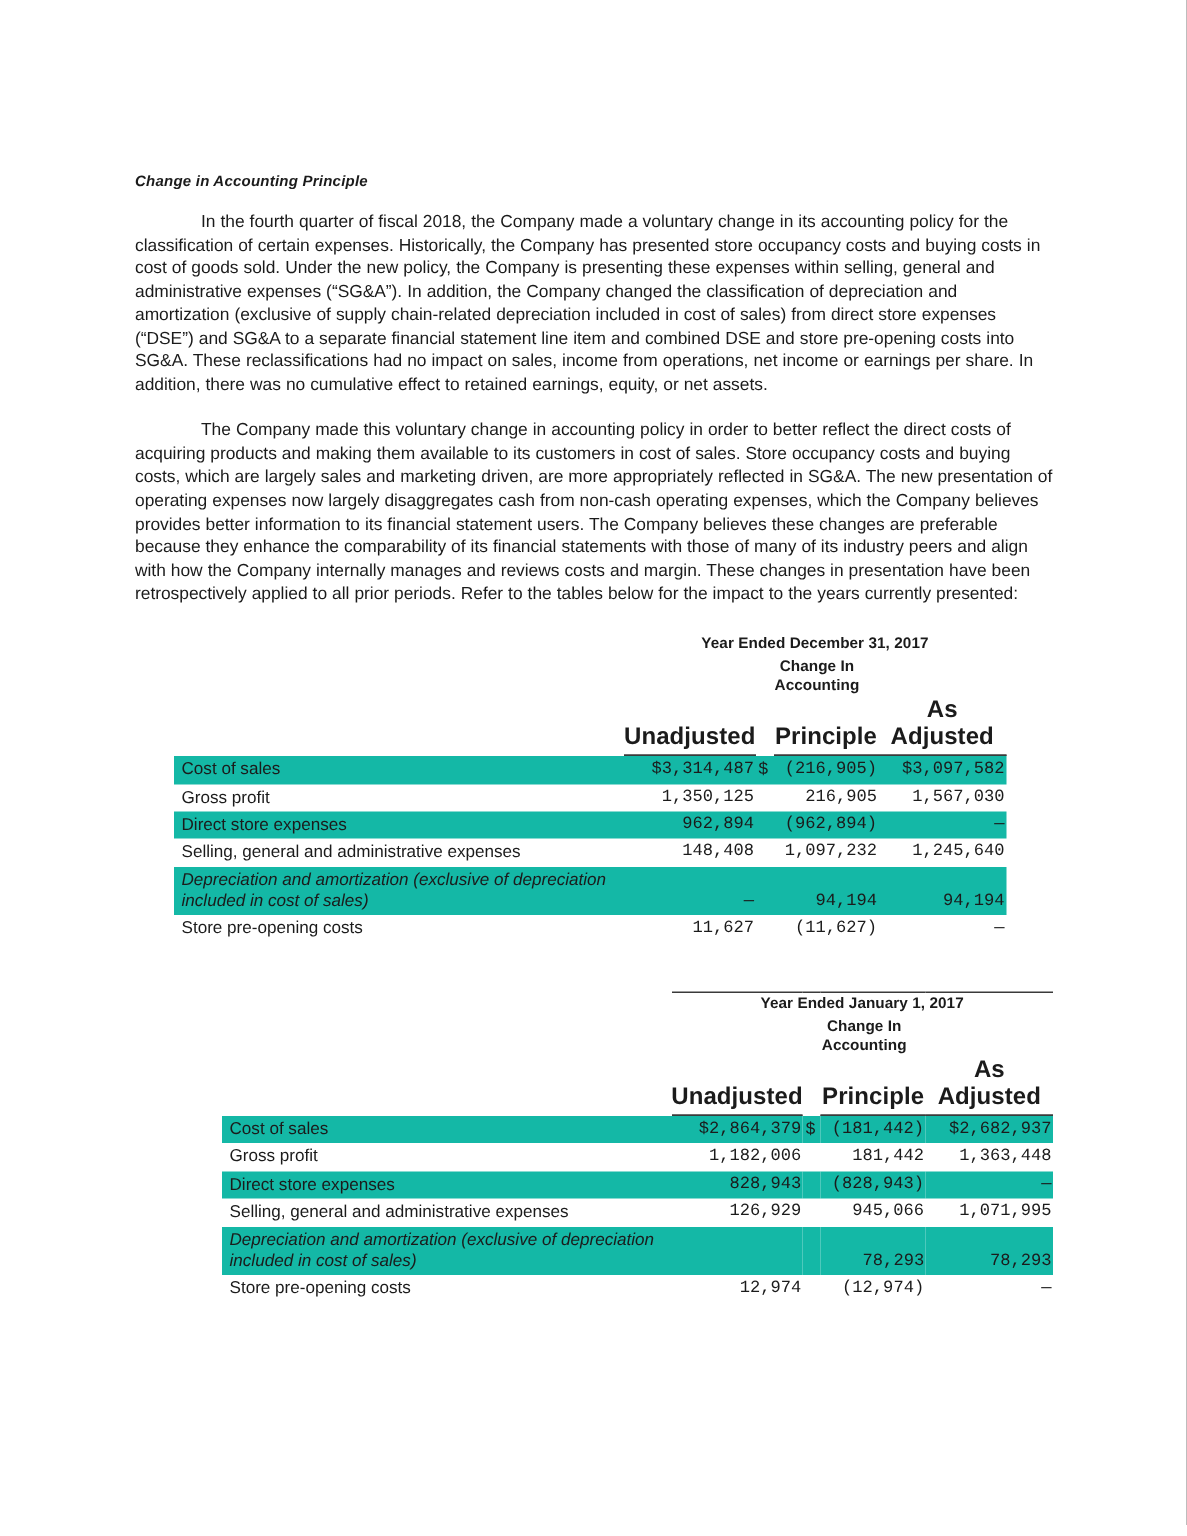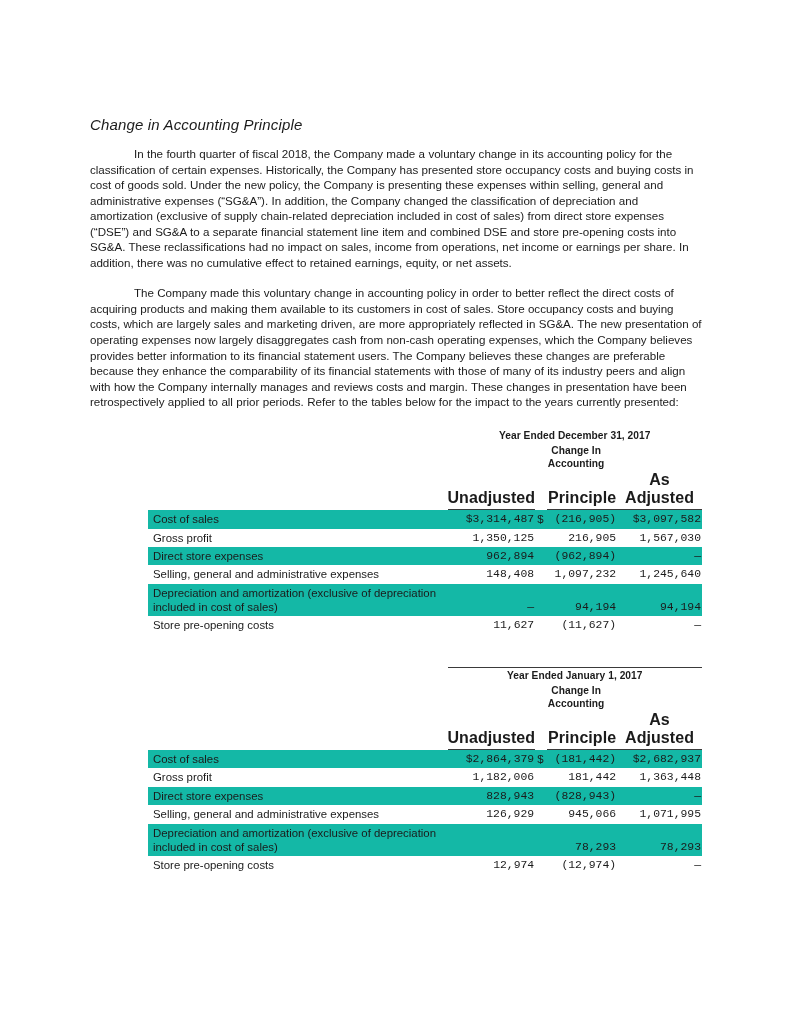--- a/index.html
+++ b/index.html
@@ -19,22 +19,22 @@
     box-sizing: border-box;
   }
   .content {
     position: absolute;
     left: 90px;
     top: 116px;
     width: 612px;
   }
 
   .section-heading {
-    font-size: 15px;
-    font-weight: normal;
+    font-size: 10px;
+    font-weight: bold;
     font-style: italic;
     letter-spacing: 0.15px;
     margin: 0 0 13px 0;
   }
 
   p.body-text {
     font-size: 11.6px;
     line-height: 15.55px;
     margin: 0 0 15px 0;
     text-align: left;
@@ -111,20 +111,21 @@
   .data-row td.sym {
     text-align: left;
     white-space: nowrap;
     padding-left: 2px;
   }
   .data-row.shaded td { background: #14b8a6; }
 
   .two-line td.label {
     line-height: 14.2px;
     white-space: normal;
+    font-style: italic;
   }
   .two-line td { vertical-align: bottom; }
 
   .gap { height: 32px; }
 
   .page-number {
     position: absolute;
     left: 0;
     right: 0;
     top: 958px;
@@ -138,21 +139,21 @@
 <div class="page">
 
   <div class="content">
 
     <div class="section-heading">Change in Accounting Principle</div>
 
     <p class="body-text">In the fourth quarter of fiscal 2018, the Company made a voluntary change in its accounting policy for the classification of certain expenses.  Historically, the Company has presented store occupancy costs and buying costs in cost of goods sold.  Under the new policy, the Company is presenting these expenses within selling, general and administrative expenses (“SG&amp;A”). In addition, the Company changed the classification of depreciation and amortization (exclusive of supply chain-related depreciation included in cost of sales) from direct store expenses (“DSE”) and SG&amp;A to a separate financial statement line item and combined DSE and store pre-opening costs into SG&amp;A. These reclassifications had no impact on sales, income from operations, net income or earnings per share.  In addition, there was no cumulative effect to retained earnings, equity, or net assets.</p>
 
     <p class="body-text">The Company made this voluntary change in accounting policy in order to better reflect the direct costs of acquiring products and making them available to its customers in cost of sales. Store occupancy costs and buying costs, which are largely sales and marketing driven, are more appropriately reflected in SG&amp;A. The new presentation of operating expenses now largely disaggregates cash from non-cash operating expenses, which the Company believes provides better information to its financial statement users. The Company believes these changes are preferable because they enhance the comparability of its financial statements with those of many of its industry peers and align with how the Company internally manages and reviews costs and margin. These changes in presentation have been retrospectively applied to all prior periods. Refer to the tables below for the impact to the years currently presented:</p>
 
-    <div class="tbl-wrap" style="margin-top:18px; margin-left:58px;">
+    <div class="tbl-wrap" style="margin-top:18px; margin-left:26px;">
       <table class="fin-table">
         <colgroup>
           <col class="col-label">
             <col class="col-num">
             <col class="col-sym">
             <col class="col-num-mid">
             <col class="col-num-adj">
         </colgroup>
         <thead>
           <tr class="title-row">

